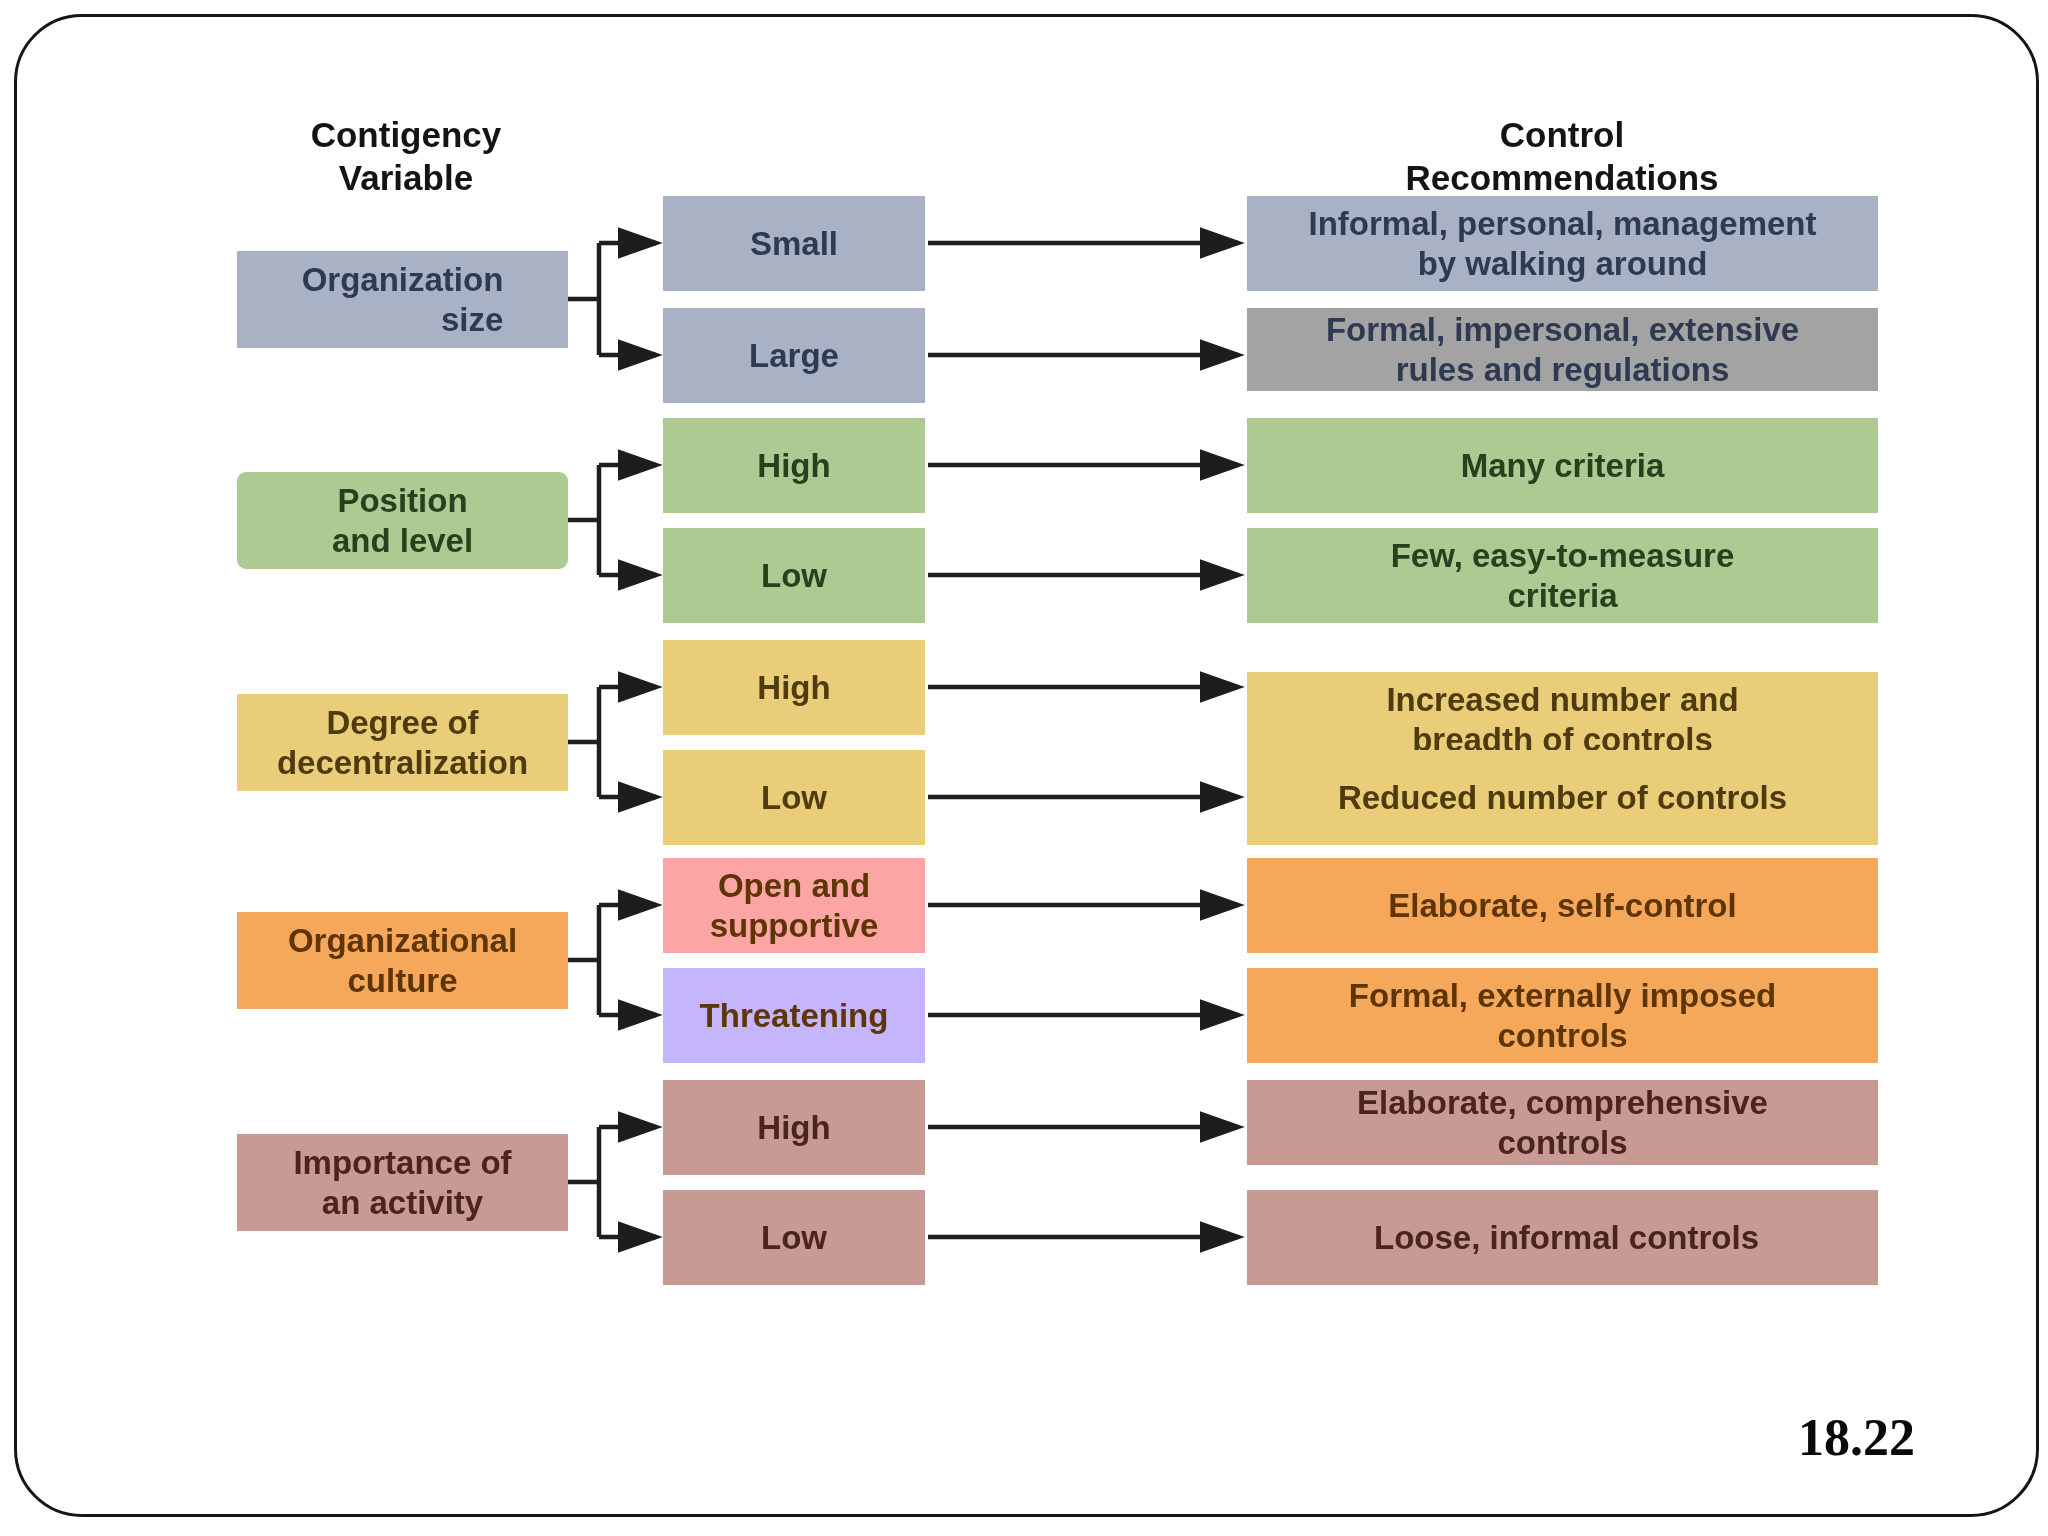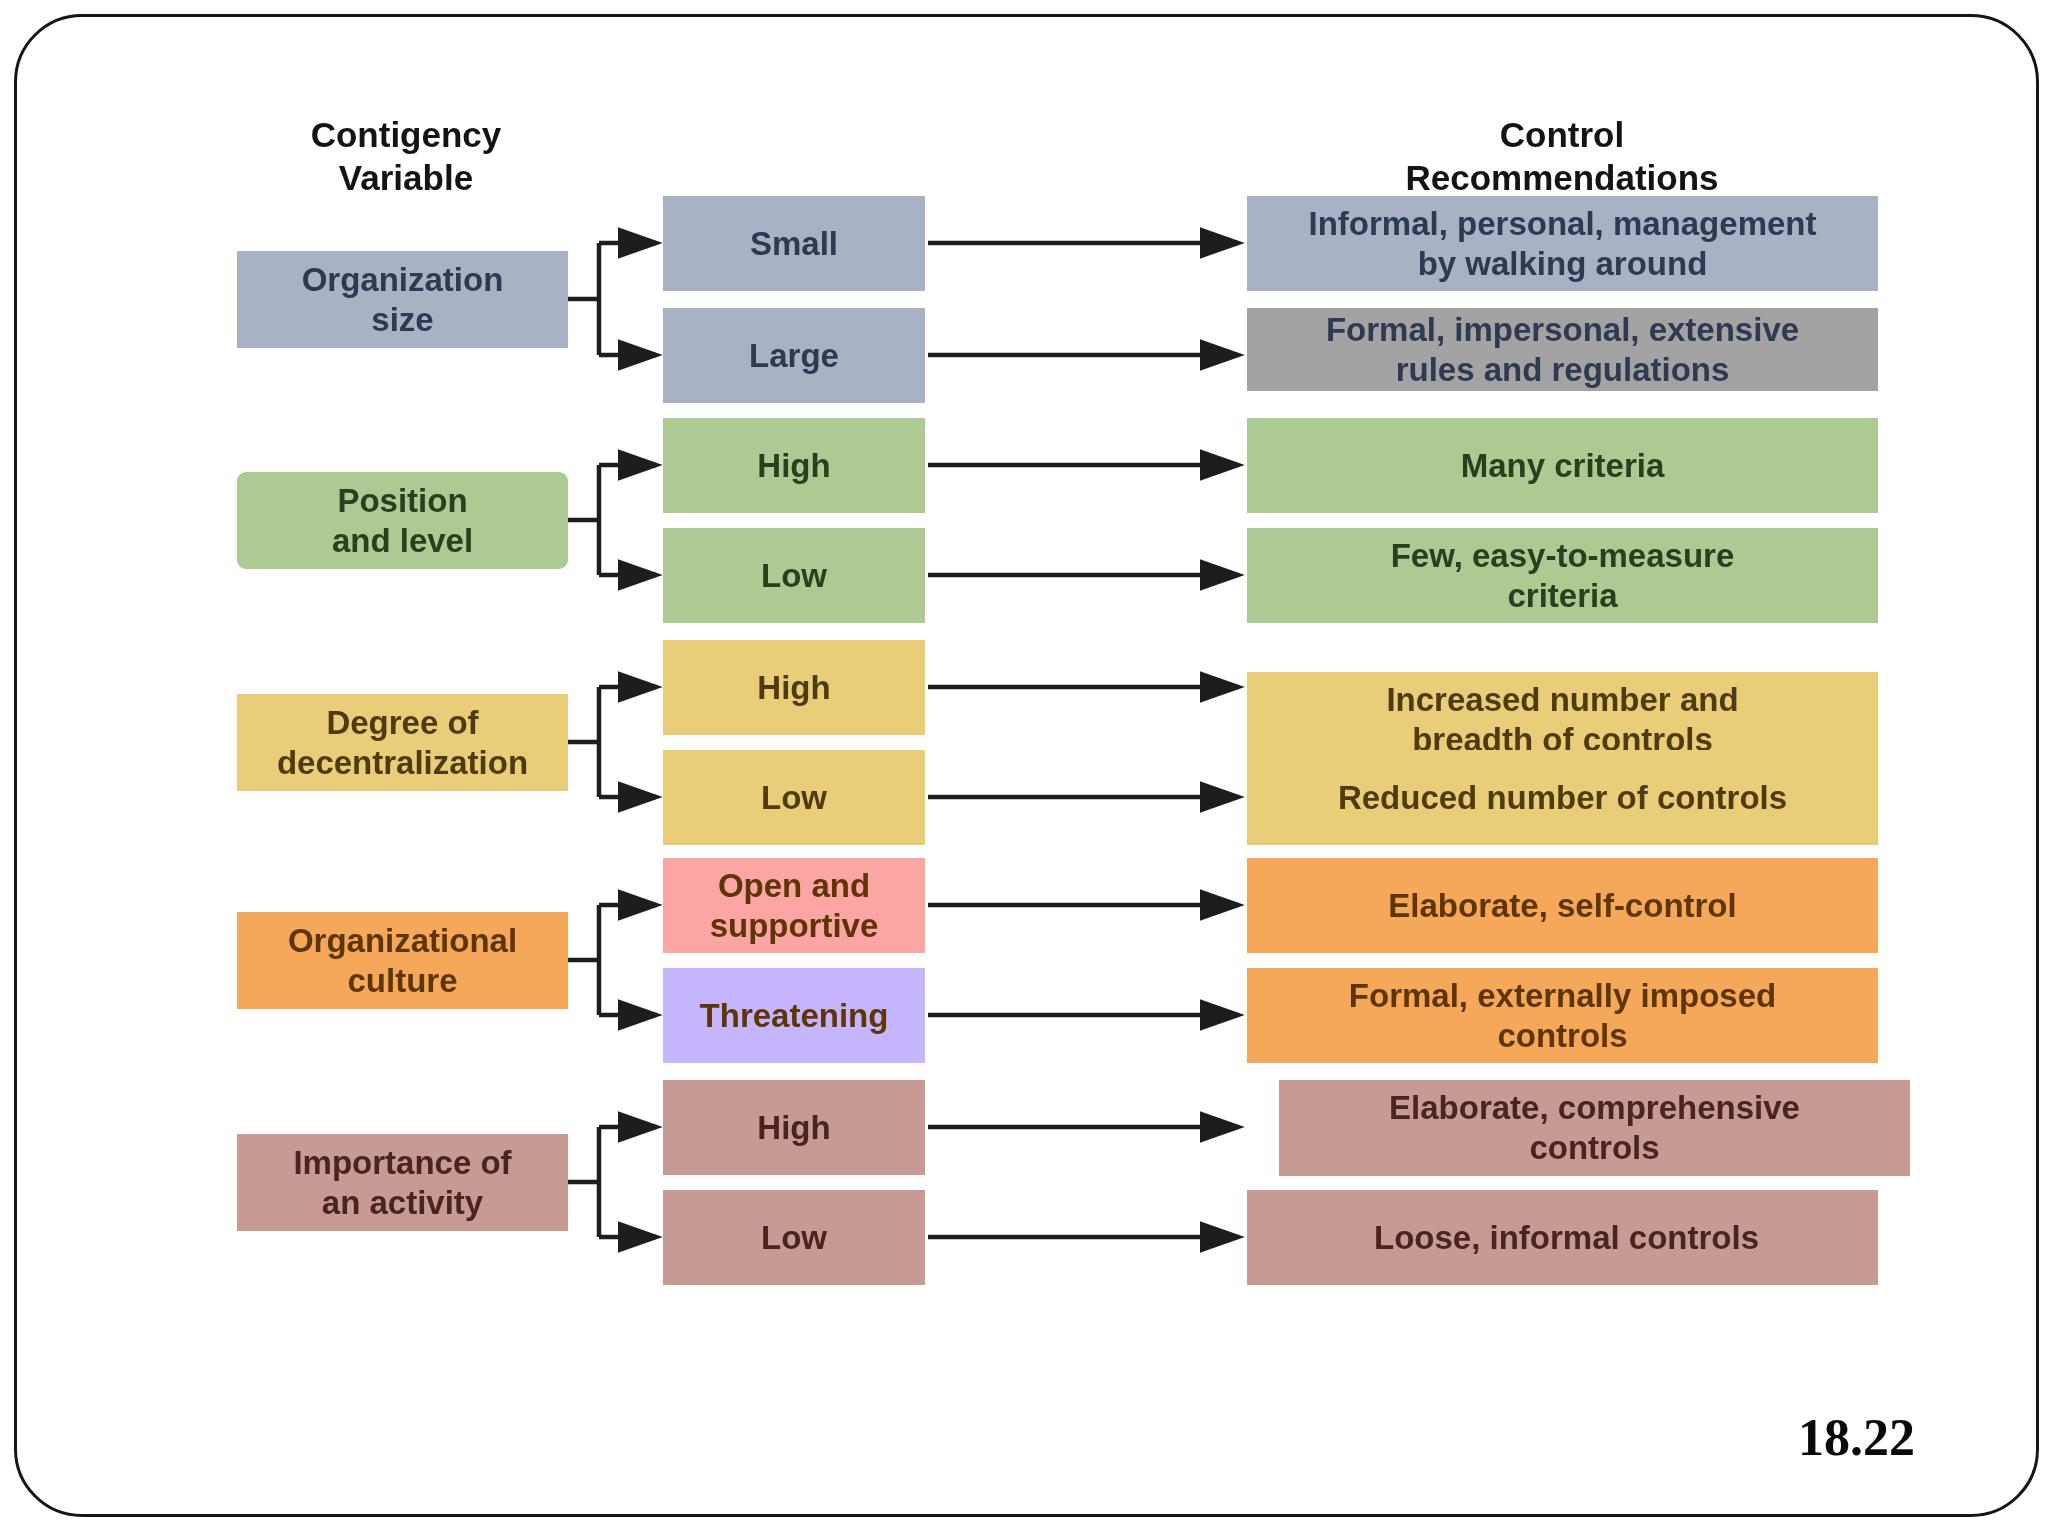--- a/index.html
+++ b/index.html
@@ -62,21 +62,21 @@
       <path class="a" d="M928 1015H1238"></path>
 
     <path d="M568 1182H599M599 1127V1237"></path>
     <path class="a" d="M599 1127H656"></path>
       <path class="a" d="M599 1237H656"></path>
     <path class="a" d="M928 1127H1238"></path>
       <path class="a" d="M928 1237H1238"></path>
   </svg>
 
   <div>
-    <div class="box" style="left: 237px; top: 251px; width: 331px; height: 97px; background-color: rgb(169, 177, 197); color: rgb(46, 58, 82);">Organization
+    <div class="box" style="left: 237px; top: 251px; width: 331px; height: 97px; background-color: rgb(169, 177, 197); color: rgb(46, 58, 82); text-align: right;">Organization
 size</div>
     <div class="box" style="left: 663px; top: 196px; width: 262px; height: 95px; background-color: rgb(169, 177, 197); color: rgb(46, 58, 82);">Small</div>
     <div class="box" style="left: 663px; top: 308px; width: 262px; height: 95px; background-color: rgb(169, 177, 197); color: rgb(46, 58, 82);">Large</div>
     <div class="box" style="left: 1247px; top: 196px; width: 631px; height: 95px; background-color: rgb(169, 177, 197); color: rgb(46, 58, 82);">Informal, personal, management
 by walking around</div>
     <div class="box" style="left: 1247px; top: 308px; width: 631px; height: 83px; background-color: #a3a3a3; color: rgb(46, 58, 82);">Formal, impersonal, extensive
 rules and regulations</div>
   </div>
 
   <div>
@@ -108,19 +108,19 @@
     <div class="box" style="left: 1247px; top: 858px; width: 631px; height: 95px; background-color: rgb(246, 168, 90); color: rgb(94, 53, 7);">Elaborate, self-control</div>
     <div class="box" style="left: 1247px; top: 968px; width: 631px; height: 95px; background-color: rgb(246, 168, 90); color: rgb(94, 53, 7);">Formal, externally imposed
 controls</div>
   </div>
 
   <div>
     <div class="box" style="left: 237px; top: 1134px; width: 331px; height: 97px; background-color: rgb(200, 154, 148); color: rgb(74, 36, 32);">Importance of
 an activity</div>
     <div class="box" style="left: 663px; top: 1080px; width: 262px; height: 95px; background-color: rgb(200, 154, 148); color: rgb(74, 36, 32);">High</div>
     <div class="box" style="left: 663px; top: 1190px; width: 262px; height: 95px; background-color: rgb(200, 154, 148); color: rgb(74, 36, 32);">Low</div>
-    <div class="box" style="left: 1247px; top: 1080px; width: 631px; height: 96px; background-color: rgb(200, 154, 148); color: rgb(74, 36, 32); margin-left: 32px;">Elaborate, comprehensive
+    <div class="box" style="left: 1247px; top: 1080px; width: 631px; height: 85px; background-color: rgb(200, 154, 148); color: rgb(74, 36, 32);">Elaborate, comprehensive
 controls</div>
     <div class="box" style="left: 1247px; top: 1190px; width: 631px; height: 95px; background-color: rgb(200, 154, 148); color: rgb(74, 36, 32); padding-left: 16px;">Loose, informal controls</div>
   </div>
 
   <div class="slidenum">18.22</div>
 </div>
 
 </body></html>

